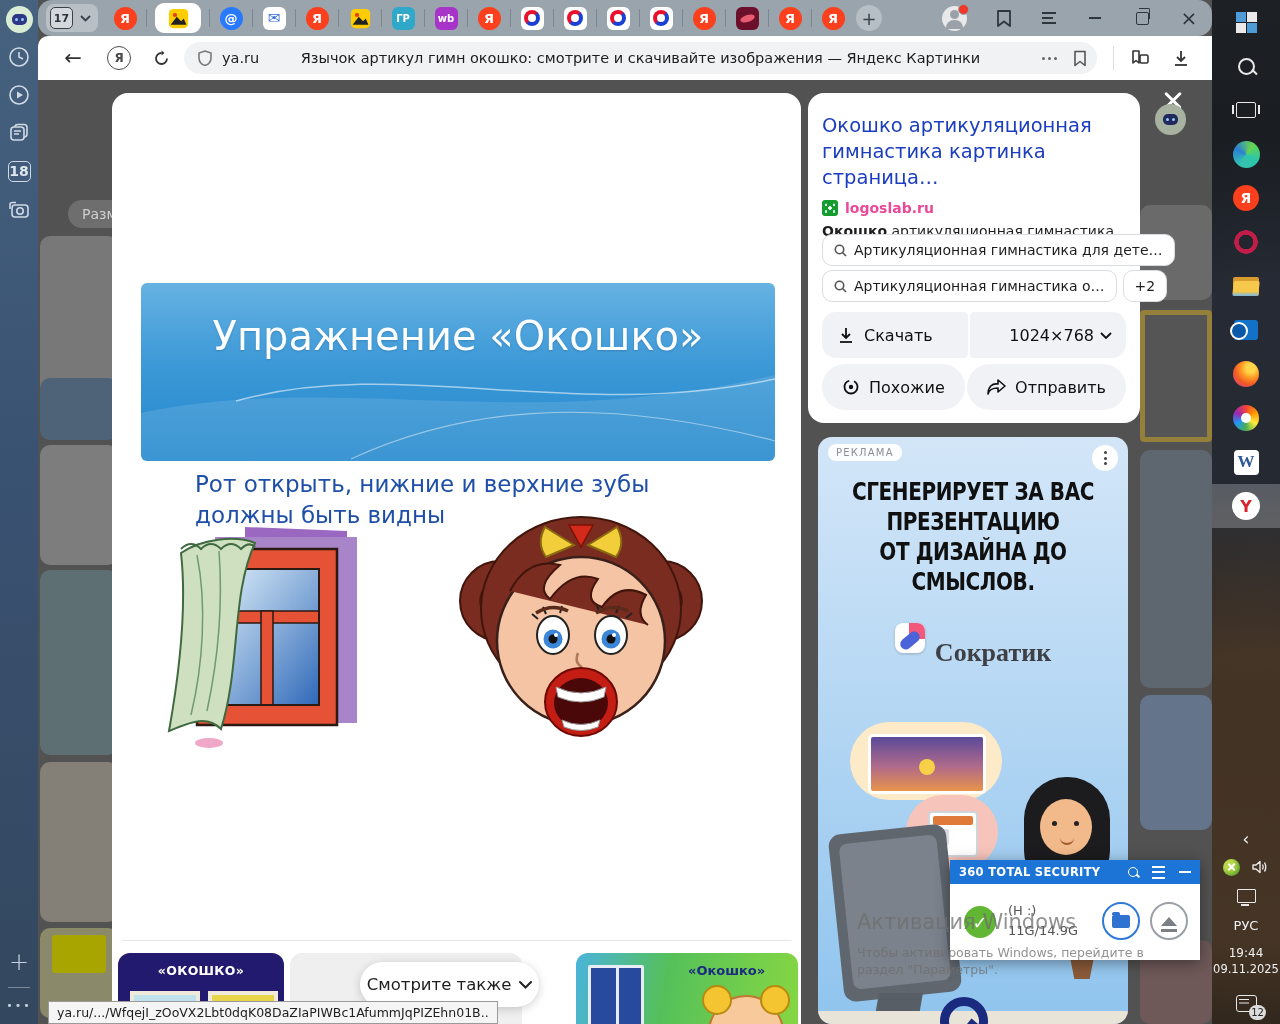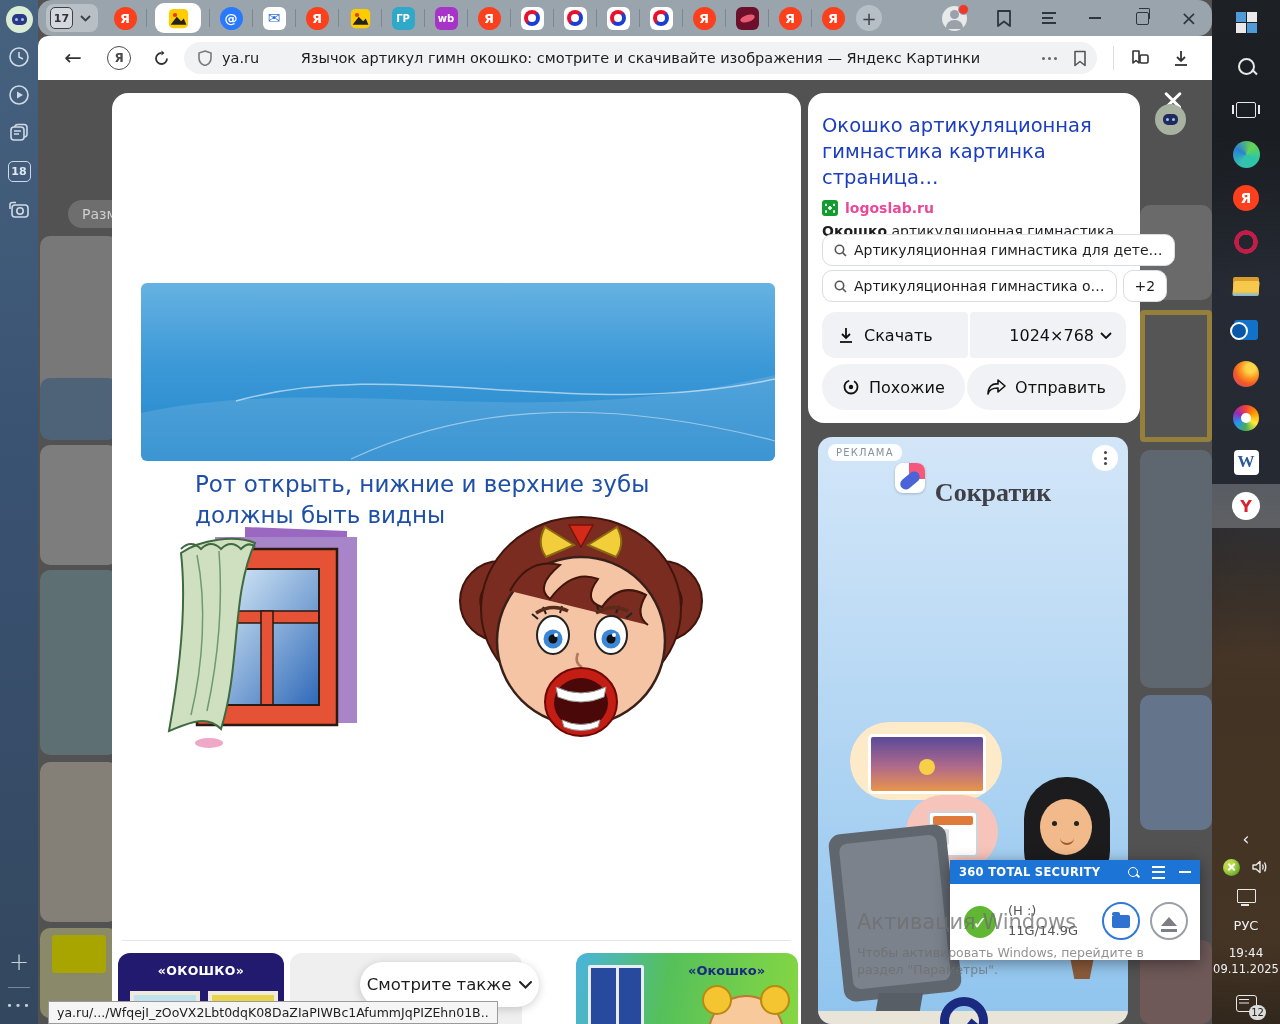--- a/index.html
+++ b/index.html
@@ -6,21 +6,21 @@
   body{width:1280px;height:1024px;overflow:hidden;font-family:"DejaVu Sans",sans-serif;background:#525252;position:relative;}
   .abs{position:absolute;}
   
   #lsb{position:absolute;left:0;top:0;width:38px;height:1024px;background:linear-gradient(180deg,#46627f 0%,#3a5272 45%,#33475e 100%);z-index:40;}
   .lsb-i{width:38px;height:38px;display:flex;align-items:center;justify-content:center;cursor:pointer;}
   .al-c{width:27px;height:27px;border-radius:50%;background:#d9ecd4;display:flex;align-items:center;justify-content:center;}
   .al-r{width:15px;height:11px;border-radius:5px;background:#2e3787;position:relative;}
   .al-r::before,.al-r::after{content:"";position:absolute;top:4px;width:3px;height:3px;border-radius:50%;background:#8fd0f0;}
   .al-r::before{left:3px;} .al-r::after{right:3px;}
   .ln{stroke:#cfd9e4;stroke-width:1.6;fill:none;}
-  .cal{width:21px;height:19px;border:1.6px solid #cfd9e4;border-radius:5px;color:#dfe8f0;font-size:11px;font-weight:bold;display:flex;align-items:center;justify-content:center;}
+  .cal{width:21px;height:19px;border:1.6px solid #cfd9e4;border-radius:5px;color:#dfe8f0;font-size:14px;font-weight:bold;display:flex;align-items:center;justify-content:center;}
   .plus18{color:#c4d2de;font-size:24px;font-weight:300;}
   .dots3{color:#c4d2de;font-size:11px;letter-spacing:2px;}
   .lsb-div{width:22px;height:1px;background:rgba(255,255,255,.35);margin:6px auto;}
   
   #tabbar{position:absolute;left:38px;top:0;width:1174px;height:36px;background:#9aa4ac;display:flex;align-items:center;z-index:30;border-radius:14px;}
   #tabcounter{display:flex;align-items:center;margin-left:8px;background:rgba(255,255,255,.3);border-radius:8px;padding:3px 4px;cursor:pointer;}
   #tabcounter .num{width:21px;height:20px;border:1.7px solid #39414a;border-radius:5px;font-size:11px;font-weight:bold;color:#2d343b;display:flex;align-items:center;justify-content:center;background:rgba(255,255,255,.4);}
   #tabcounter .chv{margin-left:7px;margin-right:3px;}
   #tabs{display:flex;align-items:center;margin-left:14px;}
   .tabi{width:26px;height:26px;display:flex;align-items:center;justify-content:center;cursor:pointer;flex:none;}
@@ -234,20 +234,21 @@
   <div class="dimthumb" style="left:1140px;top:940px;width:72px;height:84px;background:#6e5858;"></div>
 </div>
 
 <div id="vcol">
   <div id="banner">
     <svg class="abs isvg" style="left:0;top:0;" width="634" height="178" viewBox="0 0 634 178">
       <path d="M0,130 C200,88 380,152 634,92 L634,178 L0,178 Z" fill="rgba(255,255,255,.12)"></path>
       <path d="M95,118 C260,72 430,140 634,96" stroke="rgba(255,255,255,.55)" stroke-width="1.5" fill="none"></path>
       <path d="M210,176 C340,116 480,118 634,158" stroke="rgba(255,255,255,.45)" stroke-width="1.2" fill="none"></path>
     </svg>
+    <div class="btitle">Упражнение «Окошко»</div>
   </div>
   <div class="slide-desc">Рот открыть, нижние и верхние зубы должны быть видны</div>
 
   <svg id="winsvg" width="218" height="235" viewBox="0 0 218 235">
     <path d="M88,12 L190,16 L190,44 L88,40 Z" fill="#9a68c0"></path>
     <rect x="58" y="22" width="142" height="186" fill="#a884c8"></rect>
     <rect x="40" y="34" width="140" height="176" fill="#e65236" stroke="#2a1a12" stroke-width="2.5"></rect>
     <rect x="58" y="54" width="104" height="136" fill="#cfe4f4"></rect>
     <rect x="58" y="54" width="104" height="136" fill="url(#gl)"></rect>
     <rect x="58" y="96" width="104" height="12" fill="#e65236" stroke="#2a1a12" stroke-width="1.5"></rect>
@@ -386,20 +387,25 @@
     <span class="al-r"></span>
   </div>
 
 <div id="ad">
   <div class="tag">РЕКЛАМА</div>
   <div class="kebab">
       <i></i>
       <i></i>
       <i></i>
     </div>
+  <div id="adlines">
+    <div class="adline">СГЕНЕРИРУЕТ ЗА ВАС</div>
+    <div class="adline">ПРЕЗЕНТАЦИЮ</div>
+    <div class="adline">ОТ ДИЗАЙНА ДО СМЫСЛОВ.</div>
+  </div>
   <div id="brandrow">
     <span class="slogo"></span>
     <span class="brandname">Сократик</span>
   </div>
   <div class="bub1">
       <span class="pic">
         <span class="sun"></span>
       </span>
     </div>
   <div class="bub2">

